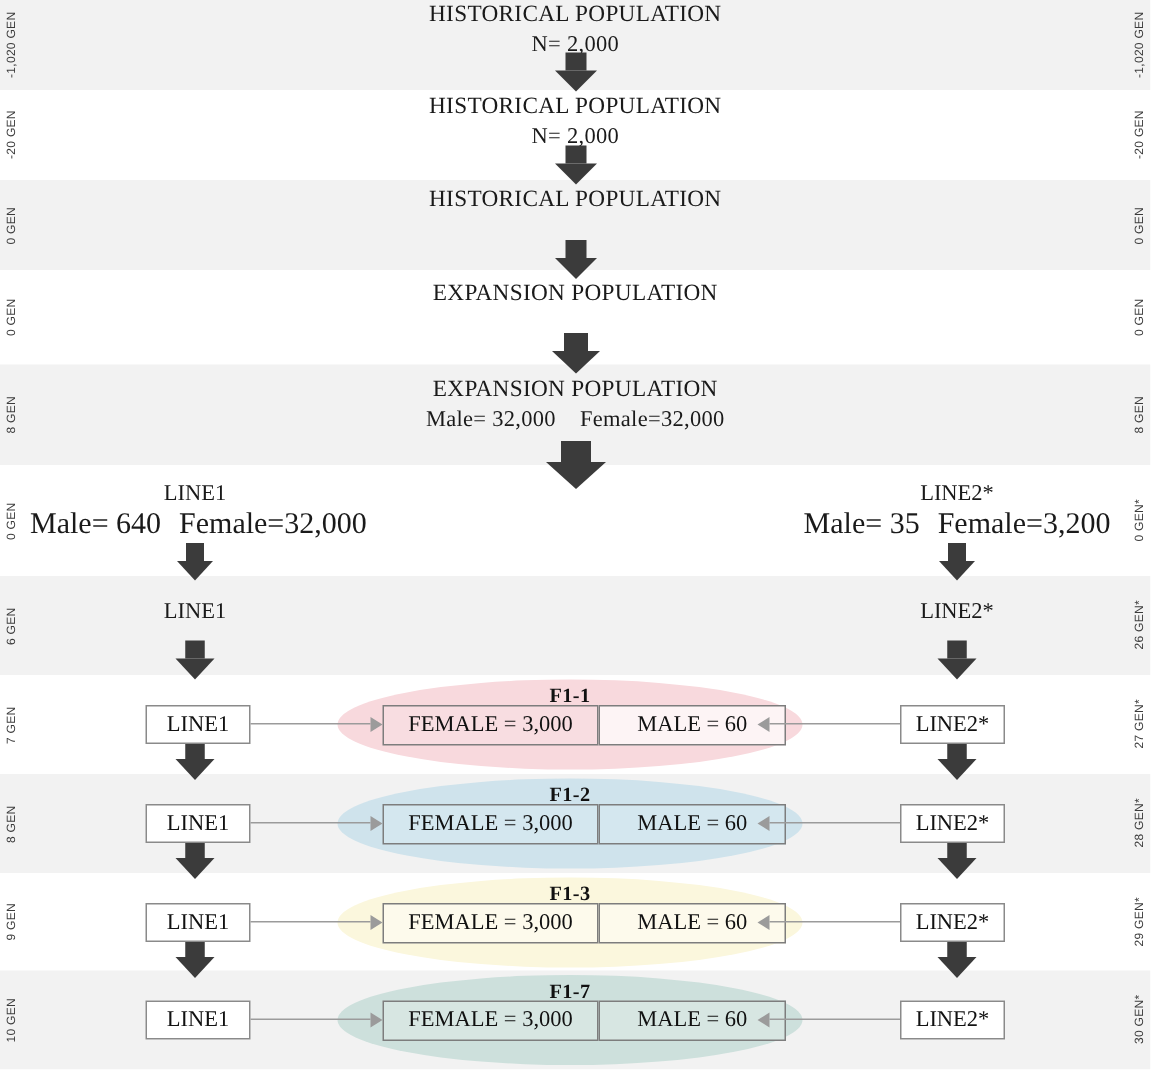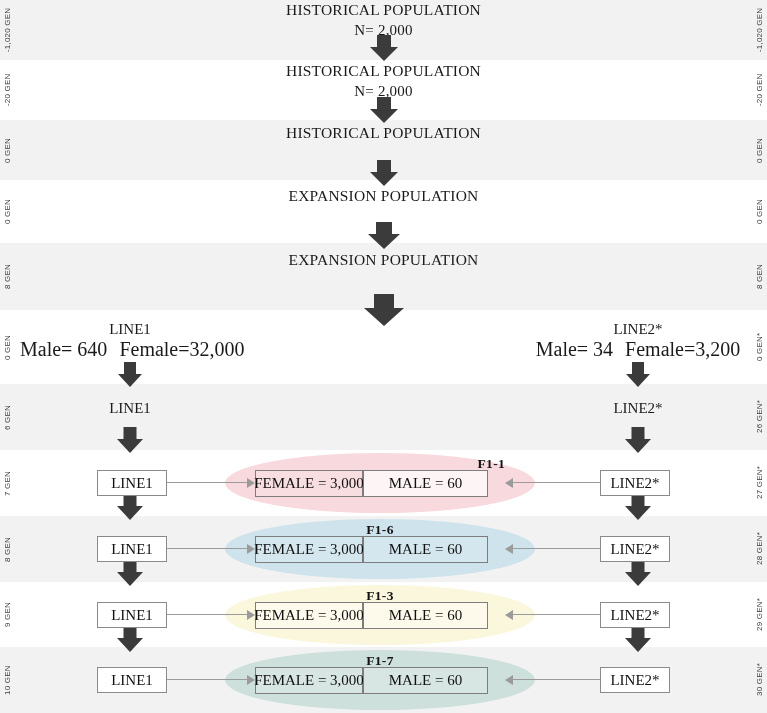--- a/index.html
+++ b/index.html
@@ -134,21 +134,21 @@
   }
   .cross-cell {
     border: 1.5px solid #7d7d7d;
     display: flex;
     align-items: center;
     justify-content: center;
     font-size: 15px;
     color: #111111;
     white-space: nowrap;
   }
-  .cross-cell.female { width: 108px; }
+  .cross-cell.female { width: 144px; }
   .cross-cell.male   { width: 125px; border-left-width: 1.5px; }
 
   
   .connector { position: absolute; height: 10px; }
   .connector .shaft {
     position: absolute;
     top: 4px; height: 1.3px;
     background: #9b9b9b;
   }
   .connector .tip {
@@ -212,20 +212,21 @@
         <div class="pop-sub"><span>N= 2,000</span></div>
       </div>
       <div class="pop-block" style="top: 123px;">
         <div class="pop-title">HISTORICAL POPULATION</div>
       </div>
       <div class="pop-block" style="top: 186px;">
         <div class="pop-title">EXPANSION POPULATION</div>
       </div>
       <div class="pop-block" style="top: 250px;">
         <div class="pop-title">EXPANSION POPULATION</div>
+        <div class="pop-sub"><span>Male= 32,000</span><span class="gap"></span><span>Female=32,000</span></div>
       </div>
     </div>
 
   <div id="arrows-layer">
       <div class="blockarrow" style="left: 370px; top: 35px; width: 28px; height: 26px;">
         <div class="stem" style="width: 14px; height: 12px;"></div>
         <div class="head" style="border-left: 14px solid transparent; border-right: 14px solid transparent; border-top: 14px solid rgb(59, 59, 59);"></div>
       </div>
       <div class="blockarrow" style="left: 370px; top: 97px; width: 28px; height: 26px;">
         <div class="stem" style="width: 14px; height: 12px;"></div>
@@ -285,45 +286,45 @@
       </div>
     </div>
 
   <div class="line-head" style="left:20px; top:320px; width:220px;">
     <div class="lname">LINE1</div>
     <div class="lcounts"><span>Male= 640</span><span class="gap"></span><span>Female=32,000</span></div>
   </div>
 
   <div class="line-head" style="left:528px; top:320px; width:220px;">
     <div class="lname">LINE2*</div>
-    <div class="lcounts"><span>Male= 34</span><span class="gap"></span><span>Female=3,200</span></div>
+    <div class="lcounts"><span>Male= 35</span><span class="gap"></span><span>Female=3,200</span></div>
   </div>
 
   <div class="line-plain" style="left:60px; top:400px; width:140px;">LINE1</div>
   <div class="line-plain" style="left:568px; top:400px; width:140px;">LINE2*</div>
 
   <div id="cross-layer">
       <div class="ellipse" style="left: 225px; top: 453px; width: 310px; height: 60px; background: rgb(248, 217, 221);"></div>
-      <div class="f1-label" style="left: 255px; top: 456px; width: 250px; text-align: right;">F1-1</div>
+      <div class="f1-label" style="left: 255px; top: 456px; width: 250px;">F1-1</div>
       <div class="cross-boxes" style="left: 255px; top: 470px;">
         <div class="cross-cell female" style="background: rgb(248, 221, 225);">FEMALE = 3,000</div>
         <div class="cross-cell male" style="background: rgb(253, 244, 245);">MALE = 60</div>
       </div>
       <div class="parent-box" style="left: 97px; top: 470px; width: 70px;">LINE1</div>
       <div class="parent-box" style="left: 600px; top: 470px; width: 70px;">LINE2*</div>
       <div class="connector" style="left: 167px; top: 478px; width: 88px;">
         <div class="shaft" style="left: 0px; width: 80px;"></div>
         <div class="tip right" style="right: 0px;"></div>
       </div>
       <div class="connector" style="left: 505px; top: 478px; width: 95px;">
         <div class="tip left" style="left: 0px;"></div>
         <div class="shaft" style="left: 8px; width: 87px;"></div>
       </div>
       <div class="ellipse" style="left: 225px; top: 519px; width: 310px; height: 60px; background: rgb(207, 227, 236);"></div>
-      <div class="f1-label" style="left: 255px; top: 522px; width: 250px;">F1-6</div>
+      <div class="f1-label" style="left: 255px; top: 522px; width: 250px;">F1-2</div>
       <div class="cross-boxes" style="left: 255px; top: 536px;">
         <div class="cross-cell female" style="background: rgb(212, 231, 239);">FEMALE = 3,000</div>
         <div class="cross-cell male" style="background: rgb(212, 231, 239);">MALE = 60</div>
       </div>
       <div class="parent-box" style="left: 97px; top: 536px; width: 70px;">LINE1</div>
       <div class="parent-box" style="left: 600px; top: 536px; width: 70px;">LINE2*</div>
       <div class="connector" style="left: 167px; top: 544px; width: 88px;">
         <div class="shaft" style="left: 0px; width: 80px;"></div>
         <div class="tip right" style="right: 0px;"></div>
       </div>

